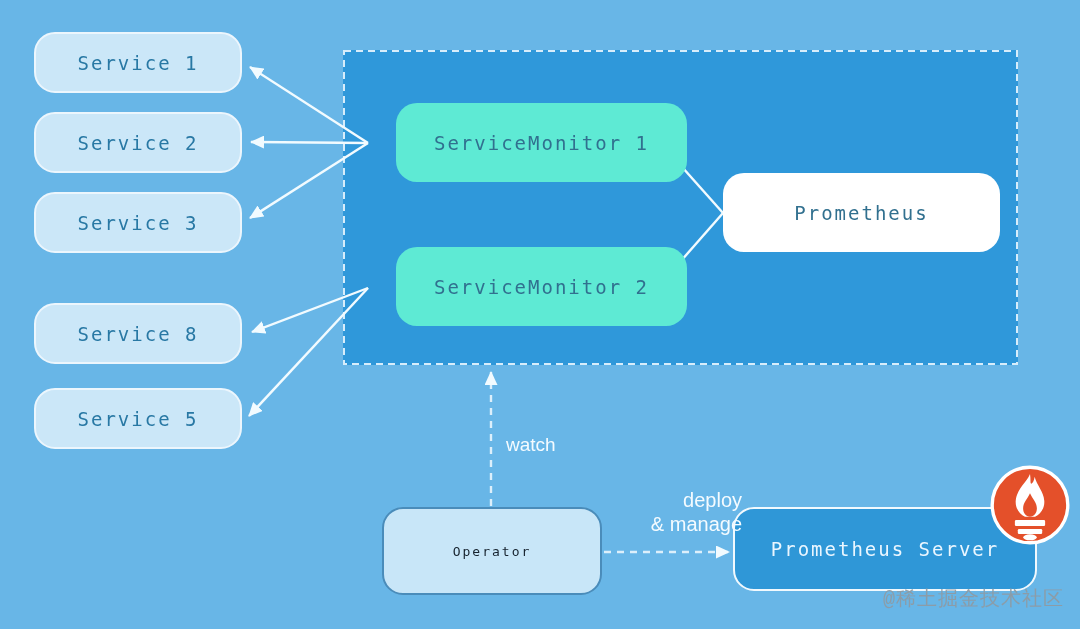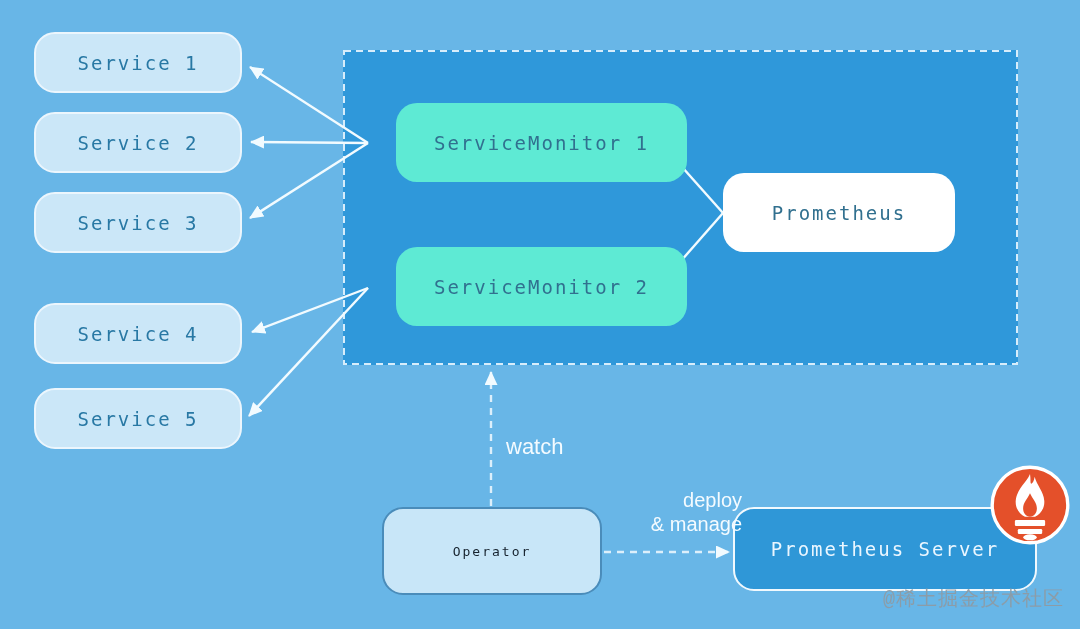--- a/index.html
+++ b/index.html
@@ -56,21 +56,21 @@
     width: 291px;
     height: 79px;
     background: #5eead4;
     color: #31708f;
     font-size: 19px;
     margin-left: 28px;
   }
   .prometheus-box {
     left: 723px;
     top: 173px;
-    width: 232px;
+    width: 277px;
     height: 79px;
     background: #ffffff;
     color: #31708f;
     font-size: 19px;
   }
   .operator-box {
     left: 382px;
     top: 507px;
     width: 220px;
     height: 88px;
@@ -87,21 +87,21 @@
     background: #2f97d7;
     border: 2px solid #f1f9fe;
     color: #eaf6ff;
     font-size: 19px;
   }
   .edge-label {
     position: absolute;
     z-index: 4;
     color: #f4fbff;
     font-family: "Liberation Sans", sans-serif;
-    font-size: 22px;
+    font-size: 19px;
     white-space: nowrap;
   }
   .watch-label {
     left: 506px;
     top: 434px;
   }
   .deploy-label {
     left: 600px;
     top: 488px;
     width: 142px;
@@ -163,21 +163,21 @@
   <div class="box service" style="top:32px">
     <span>Service 1</span>
   </div>
   <div class="box service" style="top:112px">
     <span>Service 2</span>
   </div>
   <div class="box service" style="top:192px">
     <span>Service 3</span>
   </div>
   <div class="box service" style="top:303px">
-    <span>Service 4</span>
+    <span>Service 8</span>
   </div>
   <div class="box service" style="top:388px">
     <span>Service 5</span>
   </div>
 
   <div class="box monitor" style="top:103px">
     <span>ServiceMonitor 1</span>
   </div>
   <div class="box monitor" style="top:247px">
     <span>ServiceMonitor 2</span>

